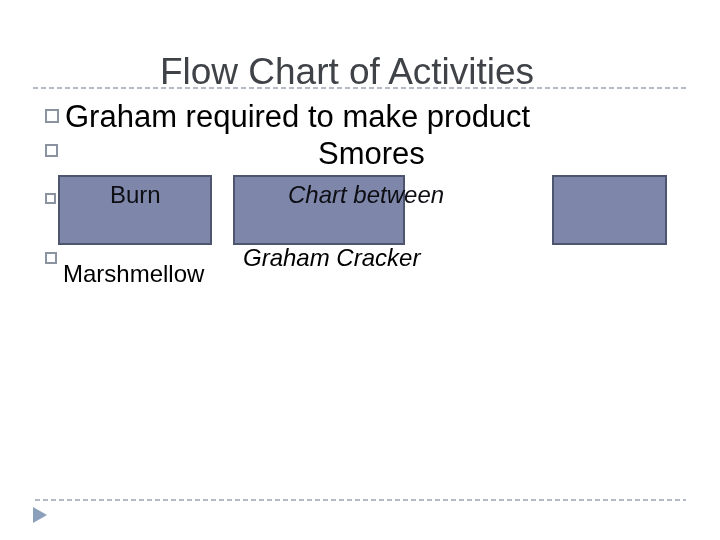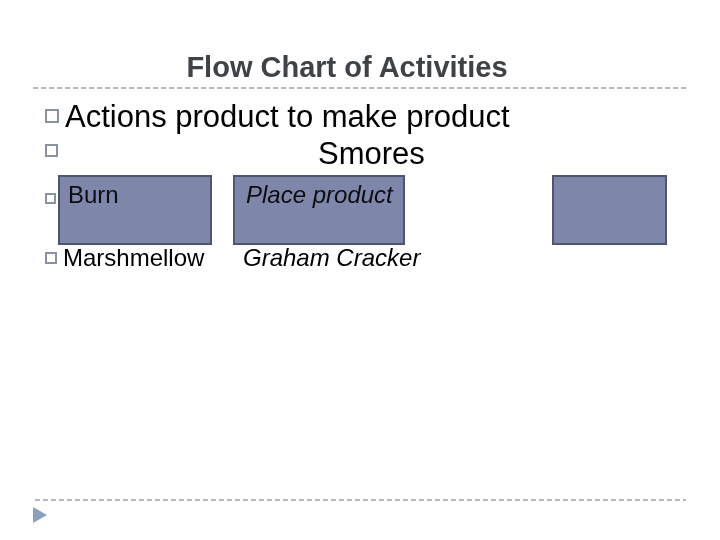--- a/index.html
+++ b/index.html
@@ -10,22 +10,22 @@
     overflow:hidden;
     font-family:"Liberation Sans", sans-serif;
     color:#000;
   }
   
   .slide-title{
     position:absolute;
     left:347px;top:51px;
     transform:translateX(-50%);
     margin:0;
-    font-size:29px;
-    font-weight:700;
+    font-size:37px;
+    font-weight:400;
     white-space:nowrap;
     color:var(--title-color,#3f4347);
   }
   
   .dashed-rule{
     position:absolute;
     height:2px;
     background:repeating-linear-gradient(
       to right,
       var(--dash-color,#b3bac3) 0px,
@@ -47,35 +47,35 @@
   .bullet-3{left:45px;top:193px;width:11px;height:11px;}
   .bullet-4{left:45px;top:252px;width:12px;height:12px;}
   
   .txt{position:absolute;white-space:nowrap;}
   .size-lg{font-size:31px;}
   .size-md{font-size:24px;}
   .italic{font-style:italic;}
   .line-actions{left:65px;top:99px;}
   .line-smores{left:310px;top:136px;margin-left:8px;}
   .caption{top:244px;}
-  .caption-marshmellow{left:63px;}
+  .caption-marshmellow{left:63px;margin-top:16px;}
   .caption-graham{left:243px;}
   .caption-chocolate{left:468px;}
   
   .flow-box{
     position:absolute;
     top:175px;height:70px;
     box-sizing:border-box;
     background:var(--box-fill,#7e87a9);
     border:2px solid var(--box-border,#4e566f);
     font-size:24px;
     line-height:27px;
     color:#0d0d14;
   }
-  .flow-box .inner{padding:4px 0 0 8px;white-space:nowrap;}
+  .flow-box .inner{padding:4px 0 0 8px;white-space:nowrap;margin-left:42px;}
   .box-1{left:58px;width:154px;}
   .box-2{left:233px;width:172px;}
   .box-2 .inner{padding-left:11px;}
   .box-3{left:425px;width:115px;text-align:center;}
   .box-3 .inner{padding-left:0;}
   .box-4{left:552px;width:115px;}
   
   .nav-triangle{
     position:absolute;
     left:33px;top:507px;
@@ -88,36 +88,36 @@
 </head>
 <body>
 
 <div class="slide">
 
   <h1 class="slide-title">Flow Chart of Activities</h1>
 
   <div class="dashed-rule rule-top"></div>
 
   <span class="bullet bullet-1"></span>
-  <div class="txt size-lg line-actions">Actions product to make product</div>
+  <div class="txt size-lg line-actions">Graham required to make product</div>
 
   <span class="bullet bullet-2"></span>
   <div class="txt size-lg line-smores">Smores</div>
 
   <span class="bullet bullet-3"></span>
   <span class="bullet bullet-4"></span>
 
   <div class="flow-box box-1">
     <div class="inner">
       <div>Burn</div>
     </div>
   </div>
 
   <div class="flow-box box-2">
-    <div class="inner italic">Place product</div>
+    <div class="inner italic">Chart between</div>
   </div>
 
 
   <div class="flow-box box-4">
     <div class="inner"></div>
   </div>
 
   <div class="txt size-md caption caption-marshmellow">Marshmellow</div>
   <div class="txt size-md italic caption caption-graham">Graham Cracker</div>
 

